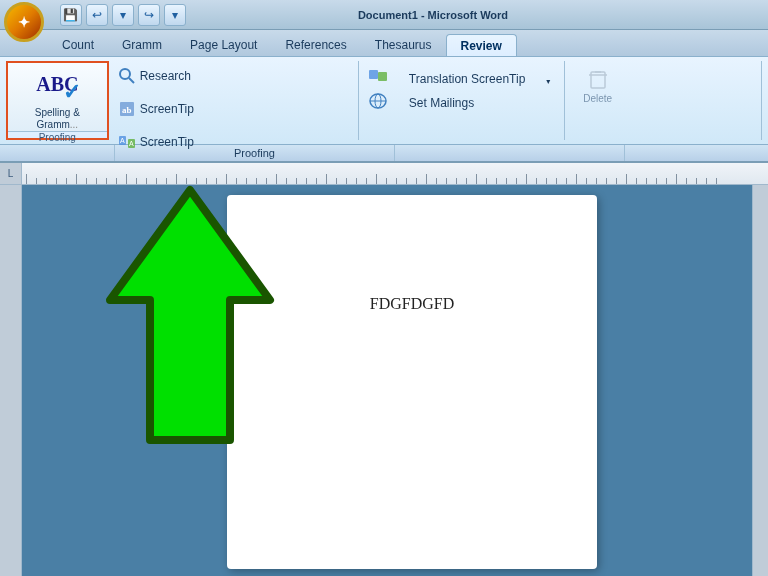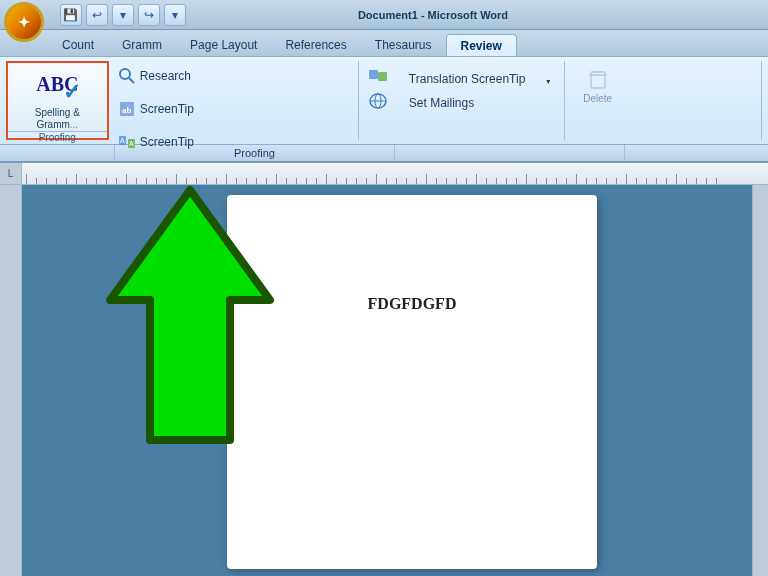--- a/index.html
+++ b/index.html
@@ -385,21 +385,21 @@
       border-radius: 4px;
       box-shadow: 2px 2px 8px rgba(0,0,0,0.3);
       padding: 40px;
       display: flex;
       align-items: flex-start;
       justify-content: center;
       margin-left: 50px;
     }
     .doc-text {
       font-size: 16px;
-      font-weight: bold;
+      font-weight: normal;
       color: #222;
       font-family: 'Times New Roman', serif;
       margin-top: 60px;
     }
 
     
     .cursor-arrow {
       position: absolute;
       left: 90px;
       top: 160px;

